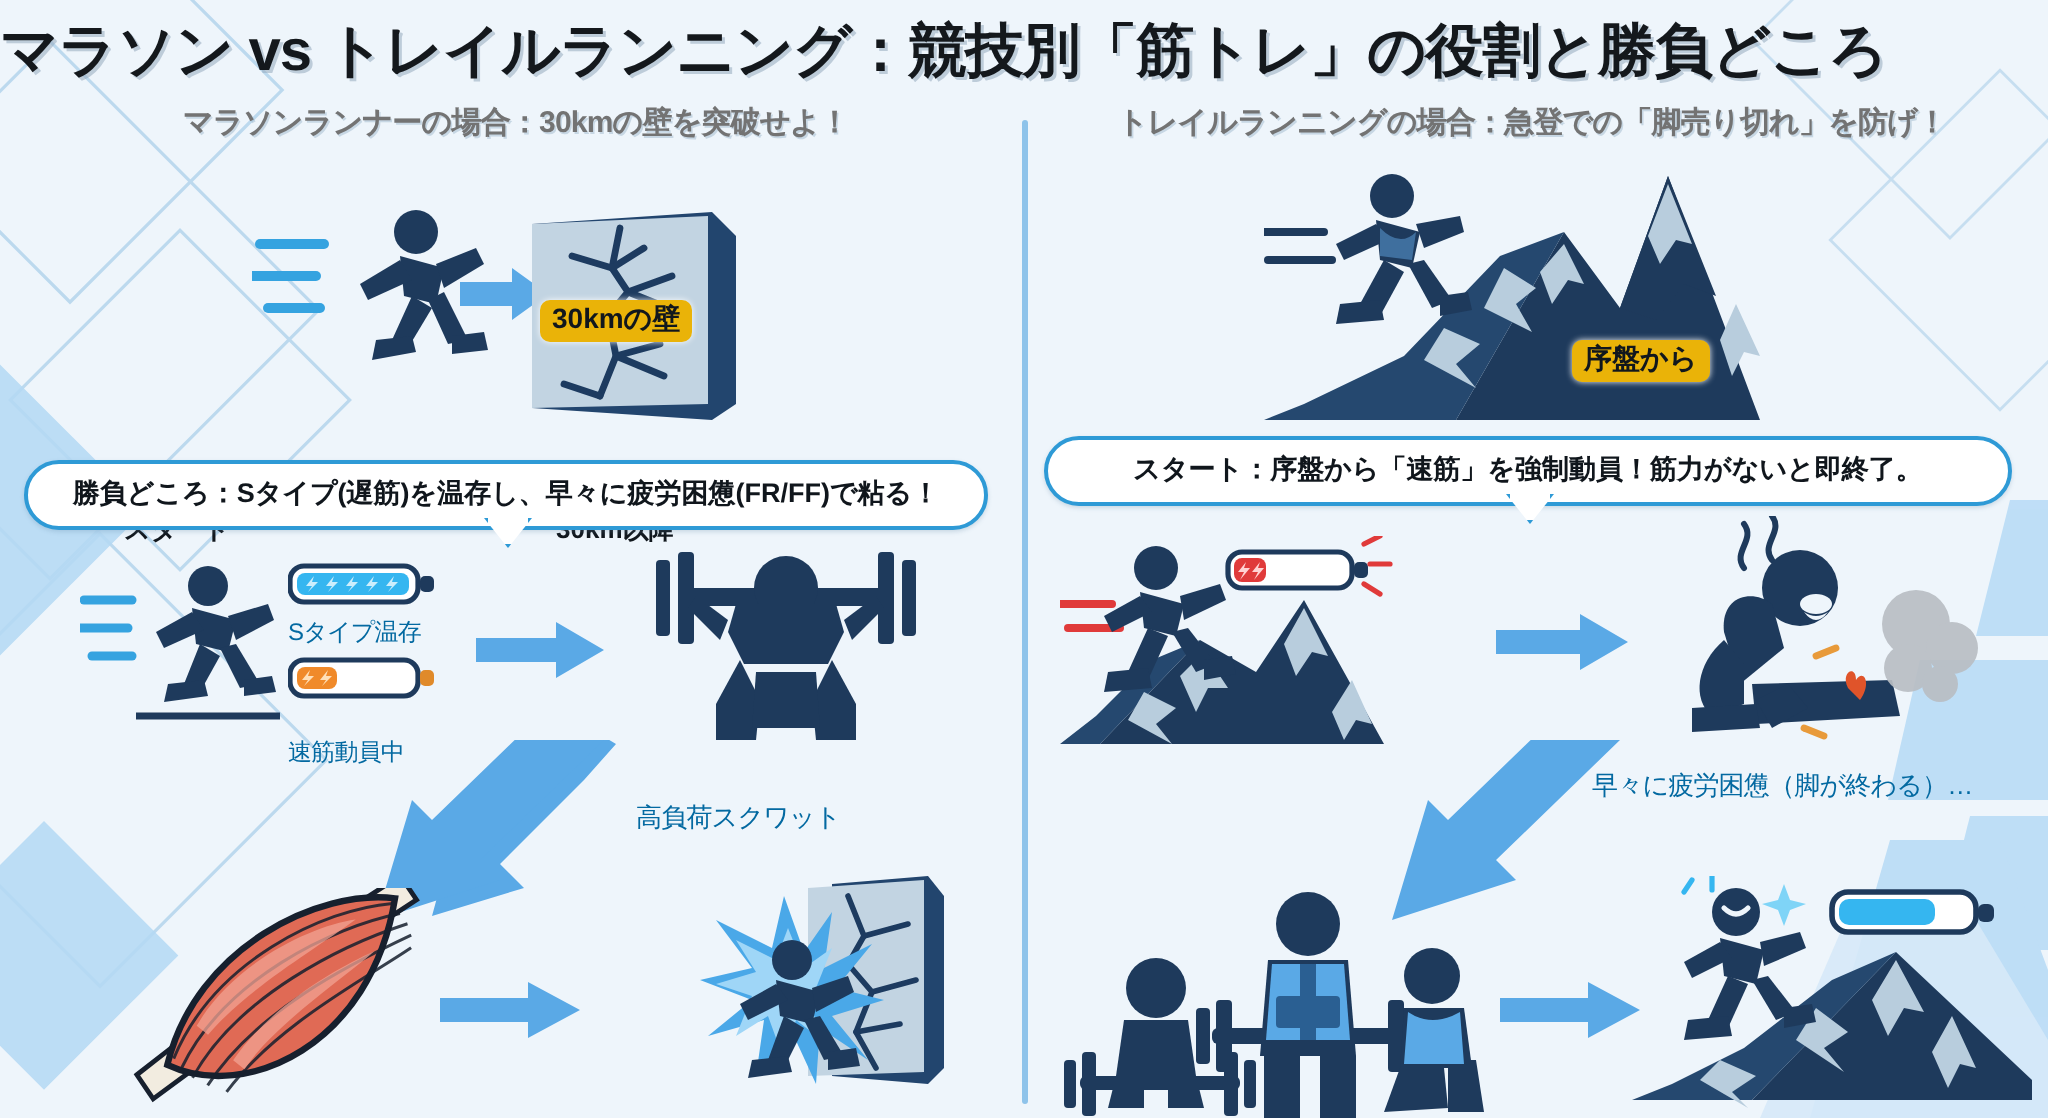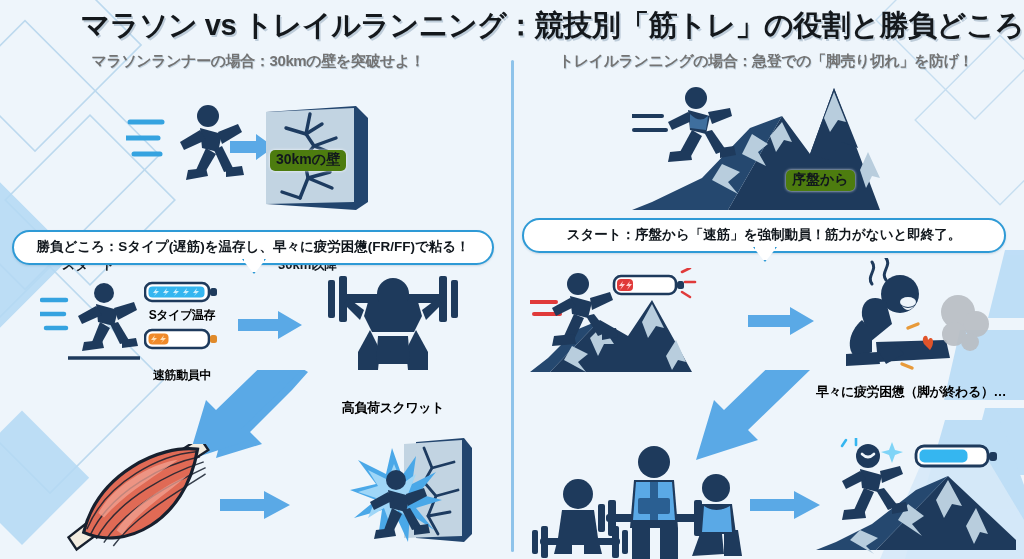--- a/index.html
+++ b/index.html
@@ -11,21 +11,21 @@
     overflow:hidden;
   }
 
   
   .bg { position:absolute; inset:0; overflow:hidden; z-index:0; }
   .bg svg { position:absolute; inset:0; }
 
   
   .title {
     position:absolute; top:6px; left:0; width:100%;
-    text-align:right;
+    text-align:left;
     font-size:29px; font-weight:bold; color:#14181c;
     letter-spacing:-0.5px;
     text-shadow:1.5px 1.5px 0 rgba(150,170,190,.55);
     z-index:5;
   }
 
   
   .divider {
     position:absolute; left:511px; top:60px;
     width:3px; height:492px;
@@ -63,29 +63,29 @@
     background:#fff;
     border-left:2px solid #2e9ad6; border-right:2px solid #2e9ad6;
     border-bottom:2px solid #2e9ad6;
     border-bottom-left-radius:4px; border-bottom-right-radius:4px;
     clip-path:polygon(0 0, 100% 0, 50% 100%);
   }
 
   
   .cell { position:absolute; }
   .cap {
-    text-align:center; font-size:13px; font-weight:bold;
-    color:#000000; line-height:1.25; letter-spacing:-0.4px;
+    text-align:left; font-size:13px; font-weight:normal;
+    color:#0369a1; line-height:1.25; letter-spacing:-0.4px;
     white-space:nowrap;
   }
   .cap.small { font-size:12px; }
 
   .pill {
     position:absolute;
-    background:#4d7c0f; border-radius:5px;
+    background:#eab308; border-radius:5px;
     font-size:14px; font-weight:bold; color:#11171d;
     padding:1px 6px 2px; white-space:nowrap;
     box-shadow:0 0 3px rgba(255,255,255,.95);
   }
 
   .tl-label {
     position:absolute; font-size:13px; font-weight:bold;
     color:#11171d; white-space:nowrap;
   }
 </style>

